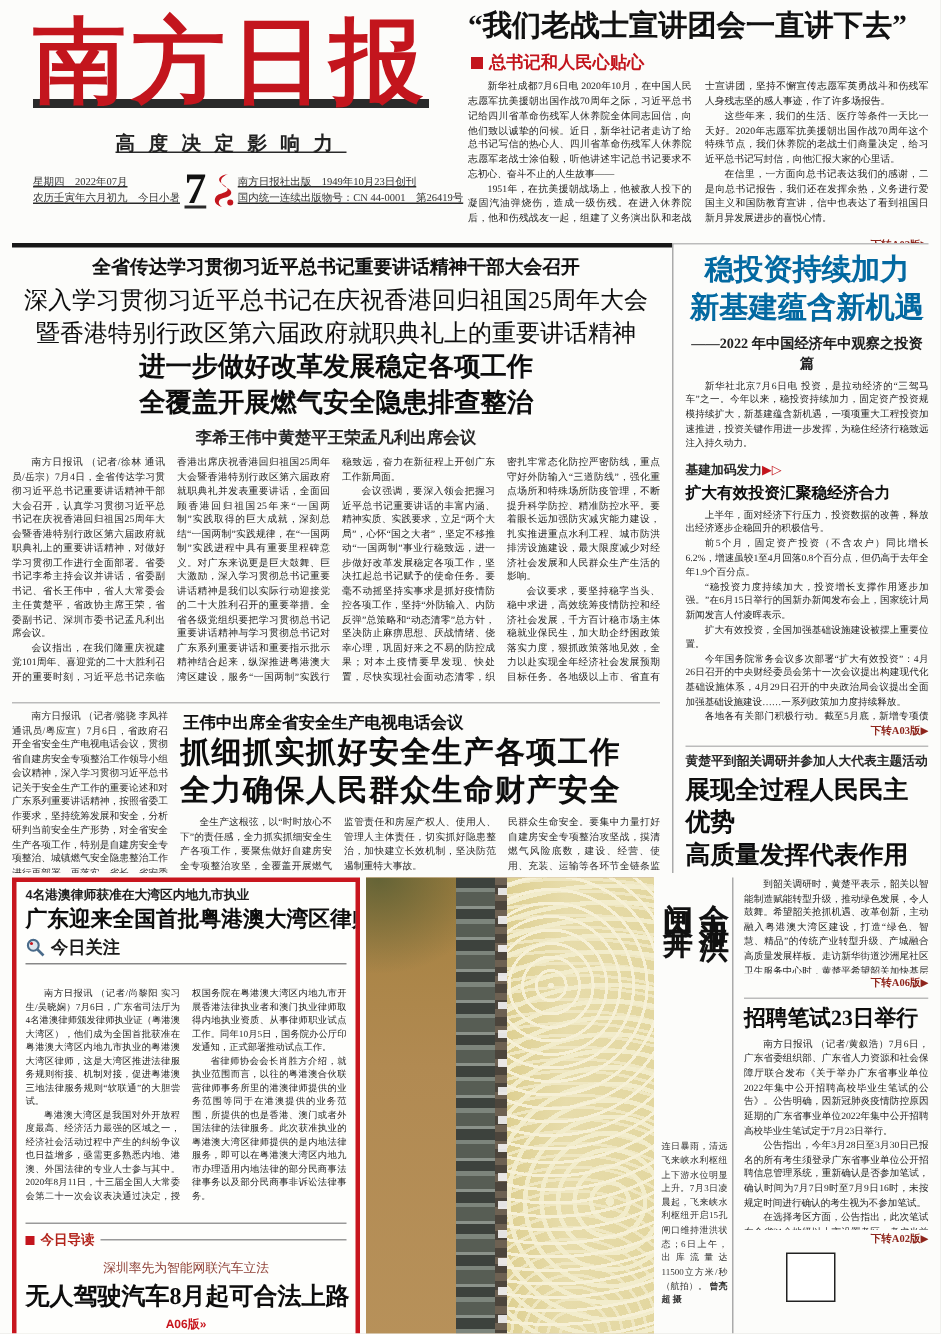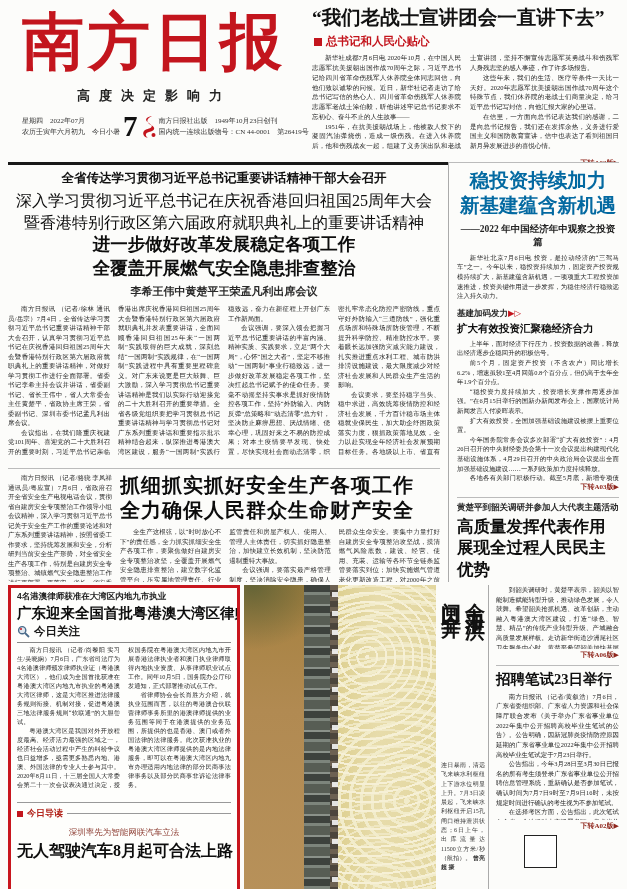--- a/index.html
+++ b/index.html
@@ -6,21 +6,21 @@
   html,body { background:#e8e8e4; }
   .page {
     width: 627px; height: 889px; margin: 0 auto; position: relative;
     background: #fcfcfa; overflow: hidden;
     font-family: "Liberation Serif", "DejaVu Serif", serif;
     color: #2a2a2a;
   }
 
   
   .row1 { display:flex; height:162px; padding:4px 8px 0 8px; }
-  .masthead { width:292px; flex:0 0 292px; position:relative; }
+  .masthead { width:292px; flex:0 0 292px; position:relative;text-decoration:underline; }
   .mast-title {
     font-size:62px; line-height:1.05; font-weight:bold; color:#c3151d;
     letter-spacing:4px; text-align:center; margin-top:6px;
   }
   .mast-slogan {
     text-align:center; font-size:13px; letter-spacing:9px; color:#222;
     margin-top:12px; font-weight:bold;
   }
   .mast-date { display:flex; align-items:center; gap:1px; margin-top:7px; padding-left:14px; }
   .mast-small { font-size:7px; line-height:1.5; color:#333; white-space:nowrap; }
@@ -77,21 +77,21 @@
   .del-kicker { font-size:8.5px; font-weight:bold; line-height:1.3;
     font-family:"Liberation Sans","DejaVu Sans",sans-serif; }
   .del-h { font-size:16.5px; font-weight:bold; line-height:1.3; margin:3px 0 3px 0; color:#0d0d0d; }
 
   
   .row3 { display:flex; height:360px; padding:0 8px; margin-top:3px; }
   .focus-box { width:232px; flex:0 0 232px; border:3px solid #c8161e; padding:3px 6px 2px 6px; overflow:hidden; background:#fefefc; }
   .focus-kicker { font-size:8.5px; font-weight:bold; color:#222;
     font-family:"Liberation Sans","DejaVu Sans",sans-serif; }
   .focus-head { font-size:14.5px; font-weight:bold; color:#0d0d0d; line-height:1.25; margin:1px 0 2px 0; white-space:nowrap; }
-  .focus-label-row { display:flex; align-items:center; gap:4px; border-bottom:1px solid #888; padding-bottom:3px; margin-bottom:3px; }
+  .focus-label-row { display:flex; align-items:center; gap:4px; border-bottom:1px solid #888; padding-bottom:3px; margin-bottom:16px; }
   .focus-label { font-size:11.5px; font-weight:bold; color:#1a1a1a;
     font-family:"Liberation Sans","DejaVu Sans",sans-serif; }
   .mag-icon { width:13px; height:13px; }
   .focus-body { height:152px; column-count:2; column-gap:8px; overflow:hidden;
     font-size:6.2px; line-height:1.45; text-align:justify; color:#242424; }
   .guide-row { display:flex; align-items:center; gap:4px; border-top:1px solid #999; margin-top:4px; padding-top:4px; }
   .guide-label { font-size:9px; font-weight:bold; color:#b3251c;
     font-family:"Liberation Sans","DejaVu Sans",sans-serif; }
   .guide-line { flex:1; border-top:1px solid #999; }
   .guide-kicker { text-align:center; font-size:8.5px; color:#8f4036; margin-top:7px; }
@@ -197,20 +197,21 @@
           <p>会议指出，在我们隆重庆祝建党101周年、喜迎党的二十大胜利召开的重要时刻，习近平总书记亲临香港出席庆祝香港回归祖国25周年大会暨香港特别行政区第六届政府就职典礼并发表重要讲话，全面回顾香港回归祖国25年来“一国两制”实践取得的巨大成就，深刻总结“一国两制”实践规律，在“一国两制”实践进程中具有重要里程碑意义。对广东来说更是巨大鼓舞、巨大激励，深入学习贯彻总书记重要讲话精神是我们以实际行动迎接党的二十大胜利召开的重要举措。全省各级党组织要把学习贯彻总书记重要讲话精神与学习贯彻总书记对广东系列重要讲话和重要指示批示精神结合起来，纵深推进粤港澳大湾区建设，服务“一国两制”实践行稳致远，奋力在新征程上开创广东工作新局面。</p>
           <p>会议强调，要深入领会把握习近平总书记重要讲话的丰富内涵、精神实质、实践要求，立足“两个大局”，心怀“国之大者”，坚定不移推动“一国两制”事业行稳致远，进一步做好改革发展稳定各项工作，坚决扛起总书记赋予的使命任务。要毫不动摇坚持实事求是抓好疫情防控各项工作，坚持“外防输入、内防反弹”总策略和“动态清零”总方针，坚决防止麻痹思想、厌战情绪、侥幸心理，巩固好来之不易的防控成果；对本土疫情要早发现、快处置，尽快实现社会面动态清零，织密扎牢常态化防控严密防线，重点守好外防输入“三道防线”，强化重点场所和特殊场所防疫管理，不断提升科学防控、精准防控水平。要着眼长远加强防灾减灾能力建设，扎实推进重点水利工程、城市防洪排涝设施建设，最大限度减少对经济社会发展和人民群众生产生活的影响。</p>
           <p>会议要求，要坚持稳字当头、稳中求进，高效统筹疫情防控和经济社会发展，千方百计稳市场主体稳就业保民生，加大助企纾困政策落实力度，狠抓政策落地见效，全力以赴实现全年经济社会发展预期目标任务。各地级以上市、省直有关单位主要负责同志，省各民主党派、工商联主要负责人，各地级以上市有关负责同志参加会议。</p>
         </div>
 
       <div class="safety">
         <div class="safety-colL paras">
             <p>南方日报讯 （记者/骆骁 李凤祥 通讯员/粤应宣）7月6日，省政府召开全省安全生产电视电话会议，贯彻省自建房安全专项整治工作领导小组会议精神，深入学习贯彻习近平总书记关于安全生产工作的重要论述和对广东系列重要讲话精神，按照省委工作要求，坚持统筹发展和安全，分析研判当前安全生产形势，对全省安全生产各项工作，特别是自建房安全专项整治、城镇燃气安全隐患整治工作进行再部署、再落实。省长、省安委会主任王伟中出席会议并讲话。</p>
           </div>
         <div class="safety-right">
+          <div class="safety-kicker">王伟中出席全省安全生产电视电话会议</div>
           <div class="safety-head">抓细抓实抓好安全生产各项工作</div>
           <div class="safety-head">全力确保人民群众生命财产安全</div>
           <div class="safety-body paras">
               <p>全生产这根弦，以“时时放心不下”的责任感，全力抓实抓细安全生产各项工作，要聚焦做好自建房安全专项整治攻坚，全覆盖开展燃气安全隐患排查整治，建立数字化监管平台，压实属地管理责任、行业监管责任和房屋产权人、使用人、管理人主体责任，切实抓好隐患整治，加快建立长效机制，坚决防范遏制重特大事故。</p>
               <p>会议强调，要落实最严格管理制度，坚决消除安全隐患，确保人民群众生命安全。要集中力量打好自建房安全专项整治攻坚战，摸清燃气风险底数，建设、经营、使用、充装、运输等各环节全链条监管要落实到位；加快实施燃气管道老化更新改造工程，对2000年之前建成使用的燃气管道进行改造升级，确保安全平稳运行。</p>
             </div>
         </div>
       </div>
     </div>
 
@@ -232,22 +233,22 @@
           <p>扩大有效投资，全国加强基础设施建设被摆上重要位置。</p>
           <p>今年国务院常务会议多次部署“扩大有效投资”：4月26日召开的中央财经委员会第十一次会议提出构建现代化基础设施体系，4月29日召开的中央政治局会议提出全面加强基础设施建设……一系列政策加力度持续释放。</p>
           <p>各地各有关部门积极行动。截至5月底，新增专项债已发行2.03万亿元，完成下达额度的59%，比去年同期增加1.4万亿元；新开工10644个水利项目，投资规模4144亿元，其中投资规模超过1亿元的项目609个；新开工120个高速公路和普通国省道项目，总投资1520亿元……</p>
         </div>
       <span class="jump">下转A03版▶</span>
 
       <div class="rail-div"></div>
 
       <div class="del-kicker">黄楚平到韶关调研并参加人大代表主题活动</div>
       <div class="del-h">
+        <div>展现全过程人民民主优势</div>
         <div>高质量发挥代表作用</div>
-        <div>展现全过程人民民主优势</div>
       </div>
 
     </div>
   </div>
 
   <div class="row3">
     <div class="focus-box">
       <div class="focus-kicker">4名港澳律师获准在大湾区内地九市执业</div>
       <div class="focus-head">广东迎来全国首批粤港澳大湾区律师</div>
       <div class="focus-label-row">
@@ -263,20 +264,21 @@
           <p>粤港澳大湾区是我国对外开放程度最高、经济活力最强的区域之一，经济社会活动过程中产生的纠纷争议也日益增多，亟需更多熟悉内地、港澳、外国法律的专业人士参与其中。2020年8月11日，十三届全国人大常委会第二十一次会议表决通过决定，授权国务院在粤港澳大湾区内地九市开展香港法律执业者和澳门执业律师取得内地执业资质、从事律师职业试点工作。同年10月5日，国务院办公厅印发通知，正式部署推动试点工作。</p>
           <p>省律师协会会长肖胜方介绍，就执业范围而言，以往的粤港澳合伙联营律师事务所里的港澳律师提供的业务范围等同于在港澳提供的业务范围，所提供的也是香港、澳门或者外国法律的法律服务。此次获准执业的粤港澳大湾区律师提供的是内地法律服务，即可以在粤港澳大湾区内地九市办理适用内地法律的部分民商事法律事务以及部分民商事非诉讼法律事务。</p>
         </div>
       <div class="guide-row">
         <span class="red-sq" style="width:6px;height:6px;flex-basis:6px;"></span>
         <span class="guide-label">今日导读</span>
         <span class="guide-line"></span>
       </div>
       <div class="guide-kicker">深圳率先为智能网联汽车立法</div>
       <div class="guide-head">无人驾驶汽车8月起可合法上路</div>
+      <div class="guide-page">A06版»</div>
     </div>
 
     <div class="photo">
       <div class="band-l"></div>
       <div class="trees"></div>
       <div class="dam"></div>
       <div class="dam-edge"></div>
       <div class="jets"></div>
       <div class="foam"></div>
     </div>

